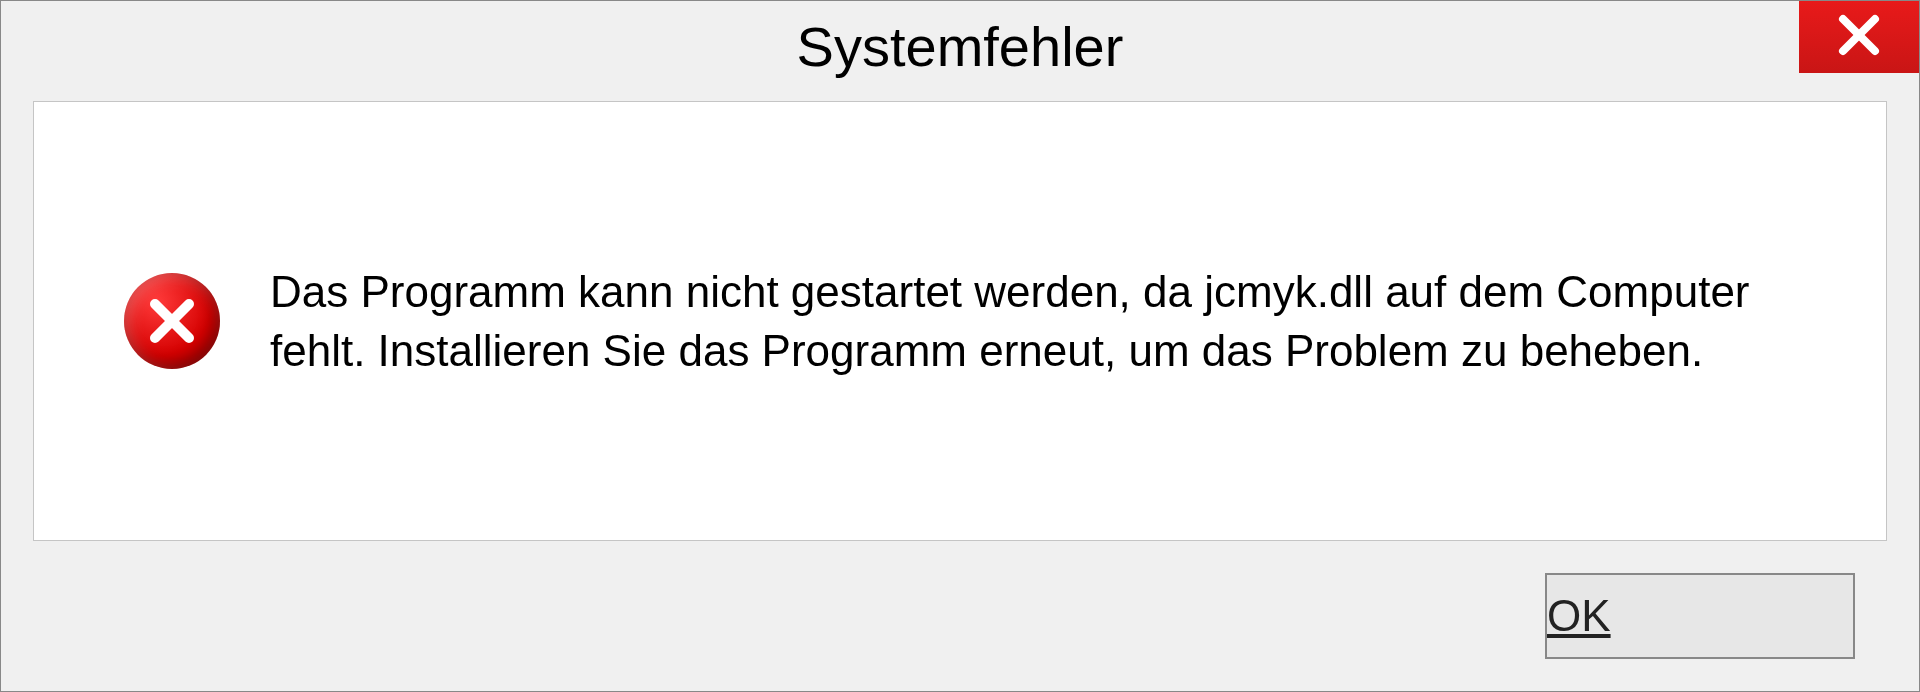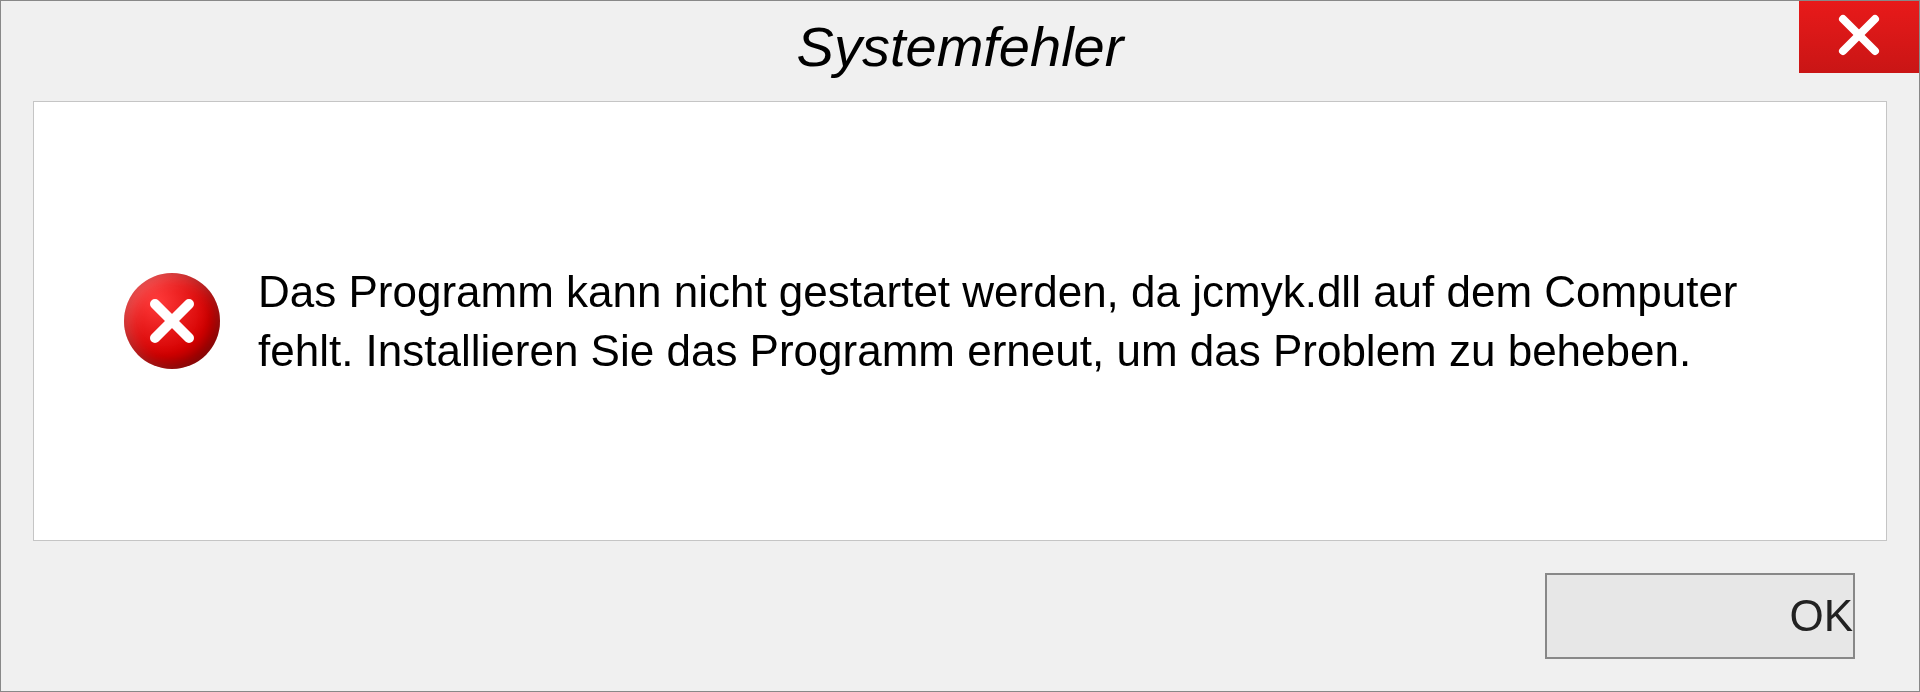--- a/index.html
+++ b/index.html
@@ -26,21 +26,20 @@
     .titlebar {
       height: 90px;
       position: relative;
       display: flex;
       align-items: center;
       justify-content: center;
     }
     .title-text {
       font-size: 56px;
       color: #000;
-      font-style: italic;
     }
     .close-button {
       position: absolute;
       top: 0;
       right: 0;
       width: 120px;
       height: 72px;
       background: linear-gradient(to bottom, #e81a1a, #c91515);
       display: flex;
       align-items: center;
@@ -69,21 +68,21 @@
       display: flex;
       align-items: center;
       justify-content: center;
       box-shadow: inset -5px -5px 15px rgba(0,0,0,0.35), inset 5px 5px 15px rgba(255,255,255,0.25);
     }
     .error-icon svg {
       width: 54px;
       height: 54px;
     }
     .message-text {
-      margin-left: 38px;
+      margin-left: 50px;
       font-size: 44px;
       color: #000;
       line-height: 1.35;
       max-width: 1500px;
     }
     .footer {
       height: 150px;
       display: flex;
       align-items: center;
       justify-content: flex-end;
@@ -103,22 +102,23 @@
     }
     .ok-button {
       width: 310px;
       height: 86px;
       background: #e7e7e7;
       border: 2px solid #888;
       font-size: 44px;
       color: #222;
       display: flex;
       align-items: center;
-      justify-content: flex-end;
+      justify-content: flex-start;
       cursor: pointer;
+      text-decoration: underline;
     }
   </style>
 </head>
 <body>
 
 <div class="dialog">
   <div class="titlebar">
     <div class="title-text">Systemfehler</div>
     <div class="close-button">
       <span>

